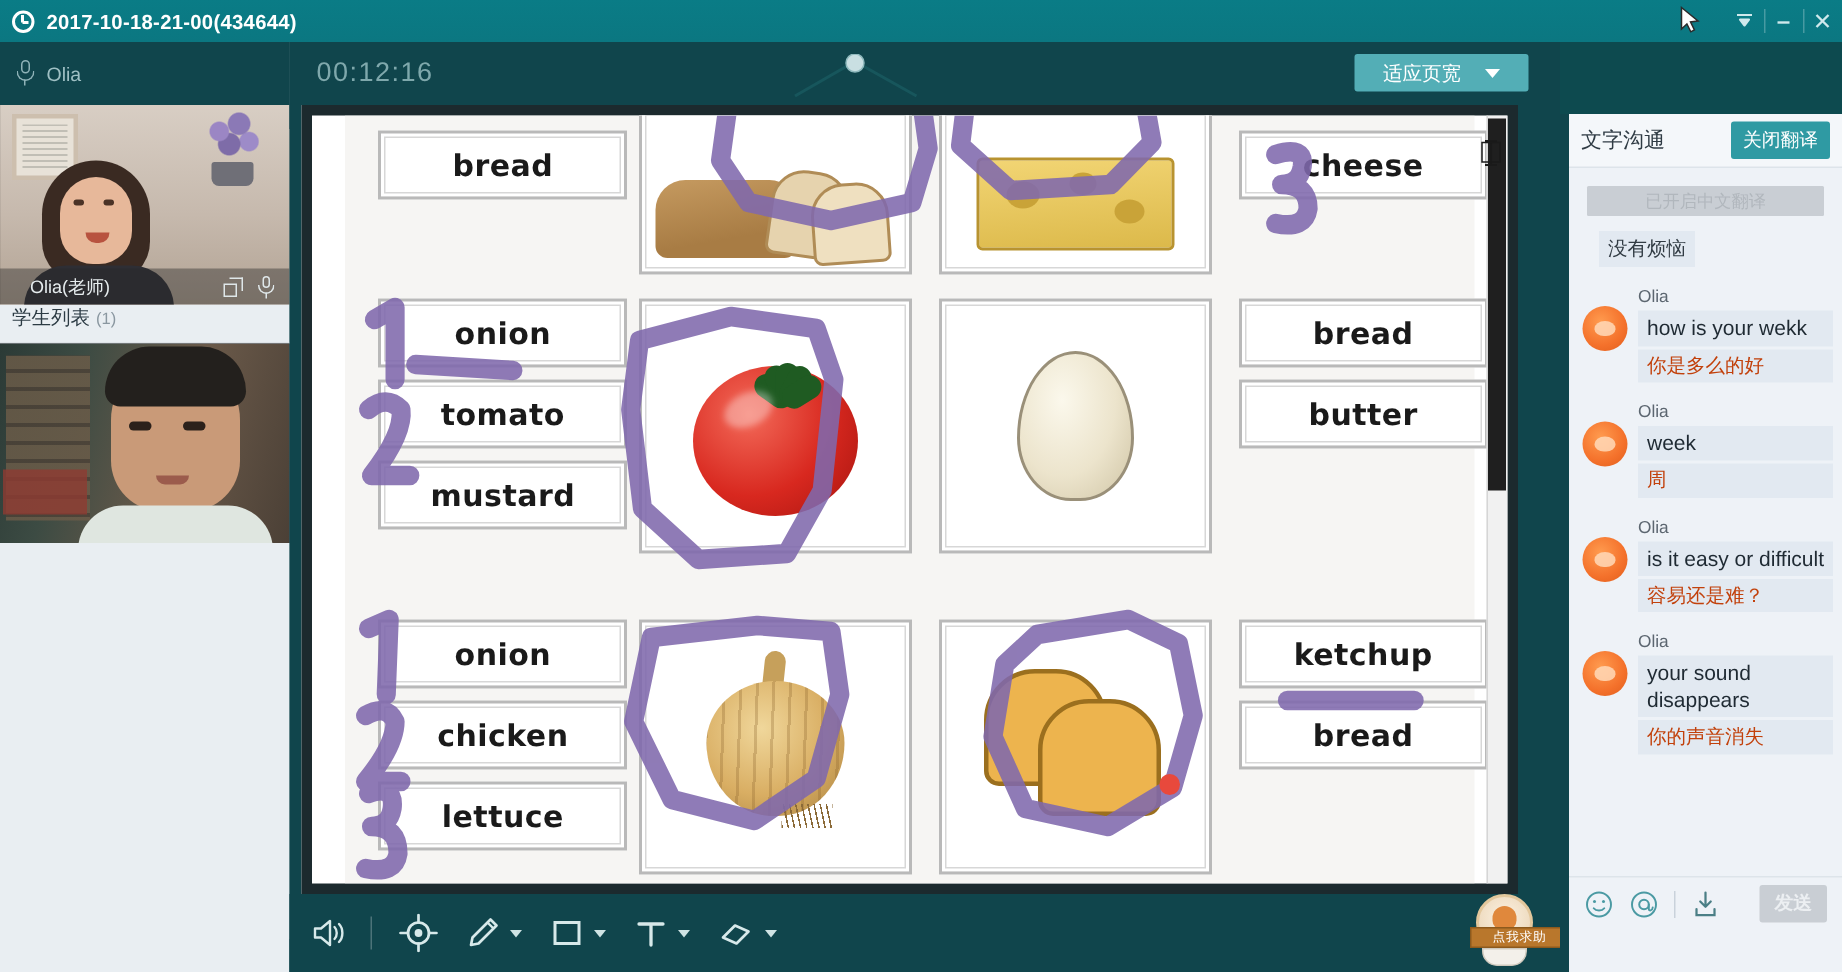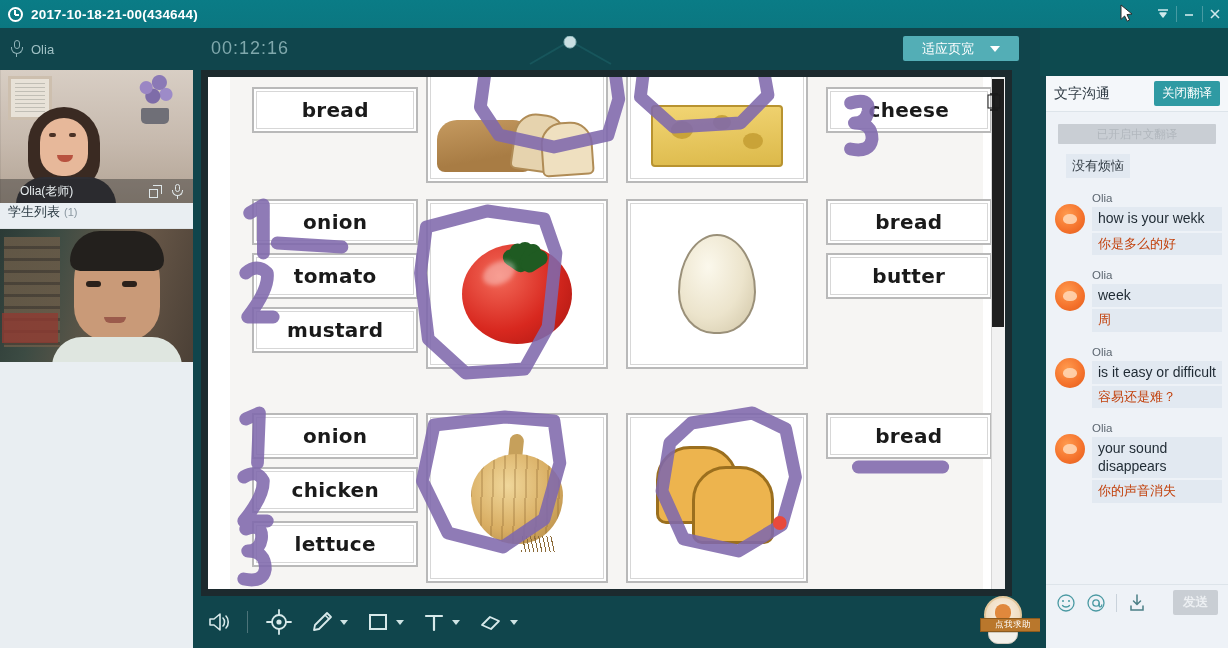--- a/index.html
+++ b/index.html
@@ -583,20 +583,23 @@
               </div>
             </div>
             <div class="pic-box" style="width:196px;height:170px;margin-left:18px;">
               <div class="toast">
                 <div class="sl a"></div>
                   <div class="sl b"></div>
               </div>
             </div>
             <div class="cell-words" style="margin-left:18px;">
               <div class="word-box">
+                  <span>ketchup</span>
+                </div>
+              <div class="word-box">
                   <span>bread</span>
                 </div>
             </div>
           </div>
         </div>
 
         <svg class="annot" viewBox="0 0 767 512" preserveAspectRatio="none">
           <g fill="none" stroke="#8069ad" stroke-width="13" stroke-linecap="round" stroke-linejoin="round" opacity="0.88">
 
             <path d="M262 -20 L255 30 L274 58 L330 70 L385 58 L396 22 L390 -20"></path>

